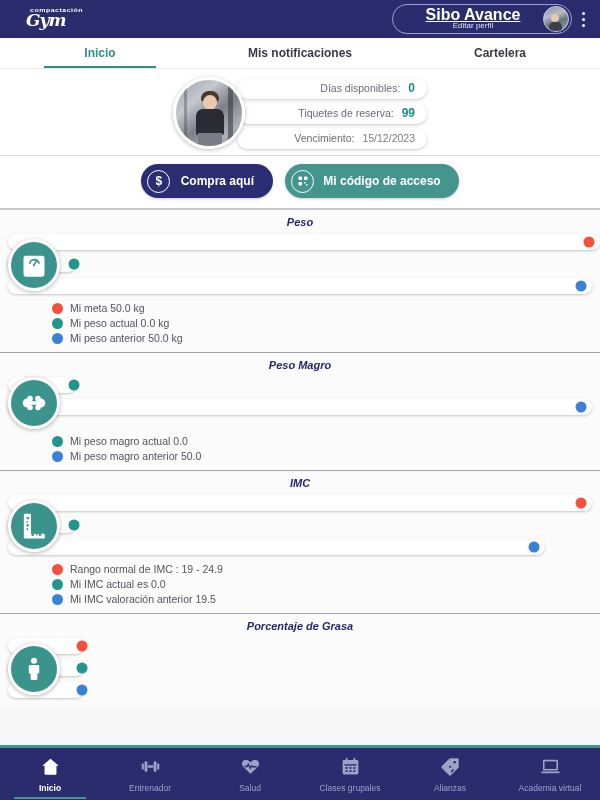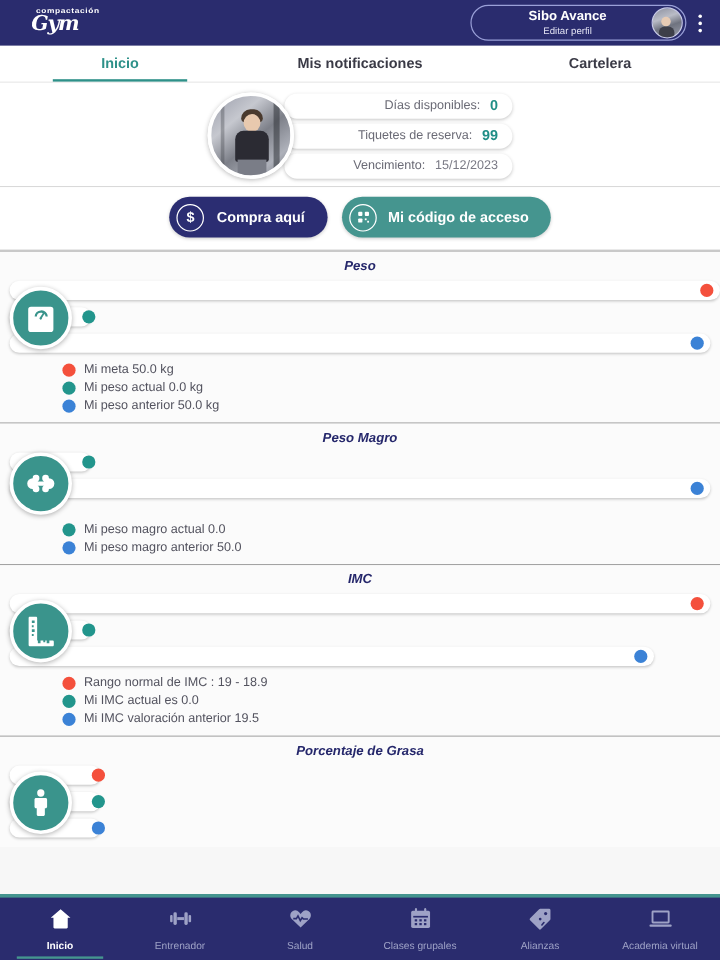--- a/index.html
+++ b/index.html
@@ -65,21 +65,21 @@
     min-width: 180px;
     background: #2a2c6e;
     cursor: pointer;
   }
   .profile-text {
     flex: 1 1 auto;
     text-align: center;
     padding-right: 6px;
   }
   .profile-name {
-    color: #ffffff; font-size: 11px; font-weight: bold; line-height: 13px;
+    color: #ffffff; font-size: 16px; font-weight: bold; line-height: 13px; text-decoration: underline;
   }
   .profile-sub {
     color: #e2e2f3; font-size: 8px; line-height: 10px; text-align: center;
   }
   .avatar {
     width: 26px; height: 26px; border-radius: 50%;
     flex: 0 0 auto;
     overflow: hidden;
     border: 1px solid #c9cbe8;
     background: linear-gradient(160deg,#8b8f9e 0%,#b9bcc6 35%,#6f737f 60%,#9a9eab 100%);
@@ -463,21 +463,21 @@
           </div>
           <div class="bar-row">
             <div class="bar" style="width:calc(92% - 8px)"></div>
             <div class="knob k-blue" style="left:calc(92% - 19px)"></div>
           </div>
         </div>
       </div>
       <div class="legend">
         <div class="legend-item">
           <span class="legend-dot k-red"></span>
-          <span class="legend-text">Rango normal de IMC : 19 - 18.9</span>
+          <span class="legend-text">Rango normal de IMC : 19 - 24.9</span>
         </div>
         <div class="legend-item">
           <span class="legend-dot k-teal"></span>
           <span class="legend-text">Mi IMC actual es 0.0</span>
         </div>
         <div class="legend-item">
           <span class="legend-dot k-blue"></span>
           <span class="legend-text">Mi IMC valoración anterior 19.5</span>
         </div>
       </div>

